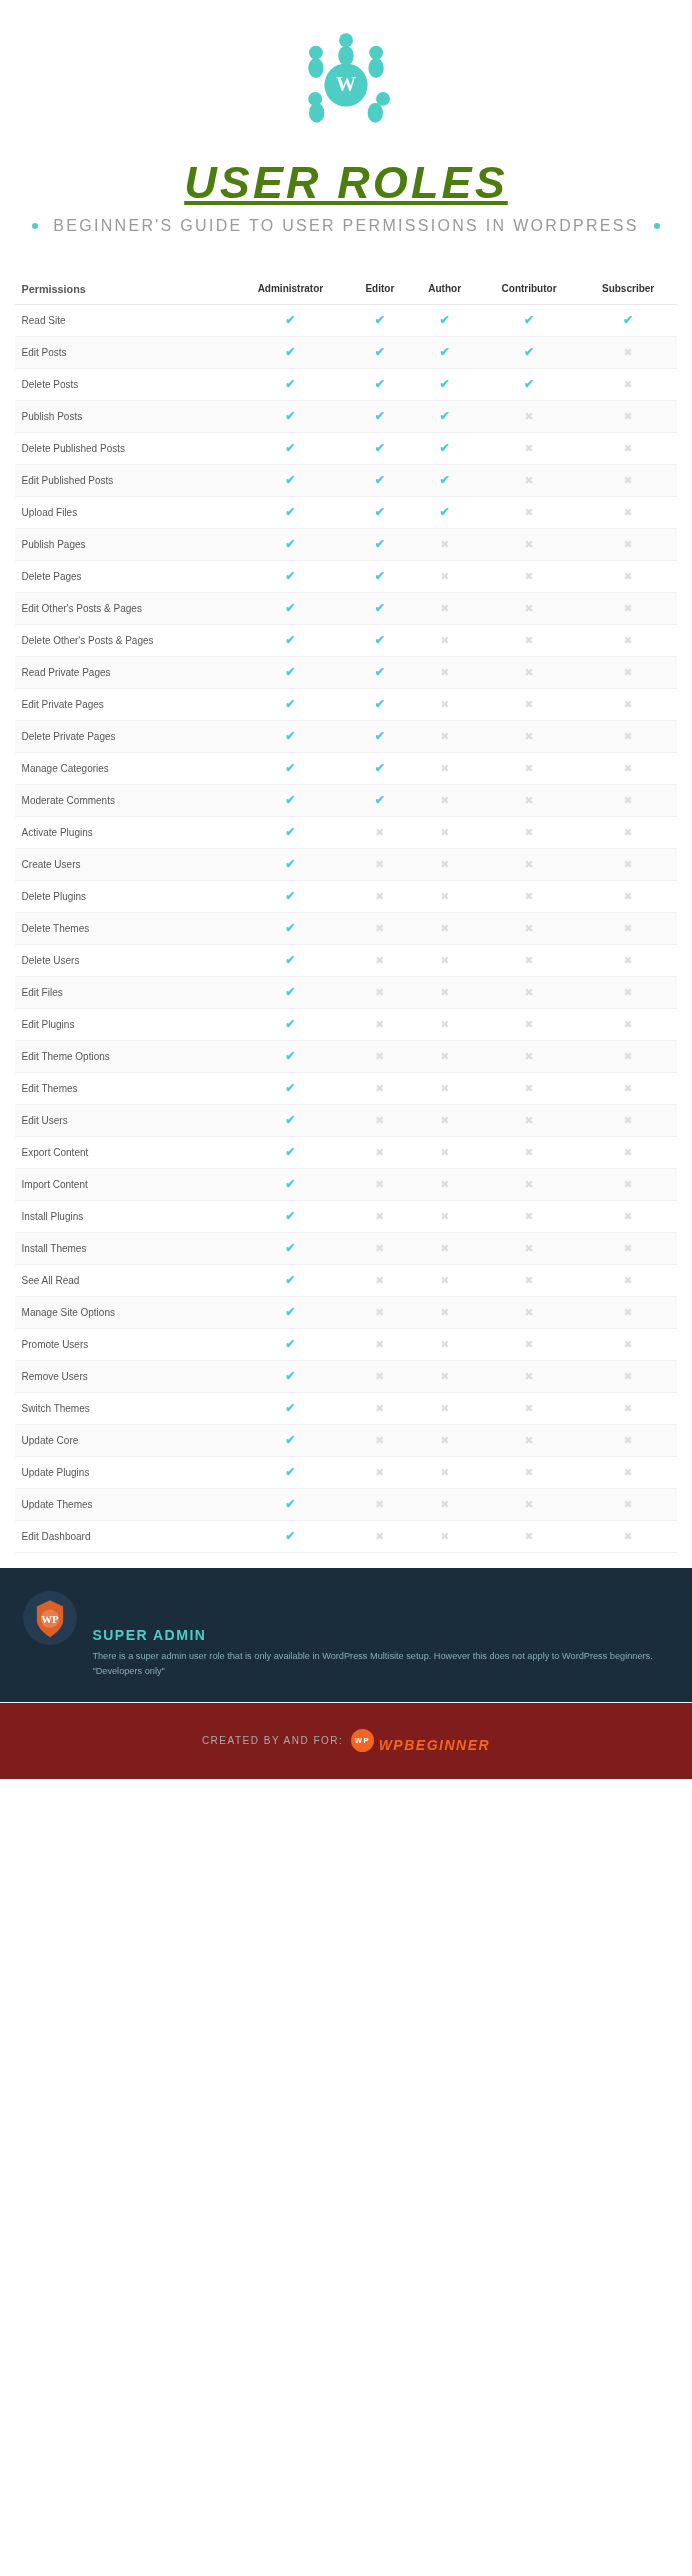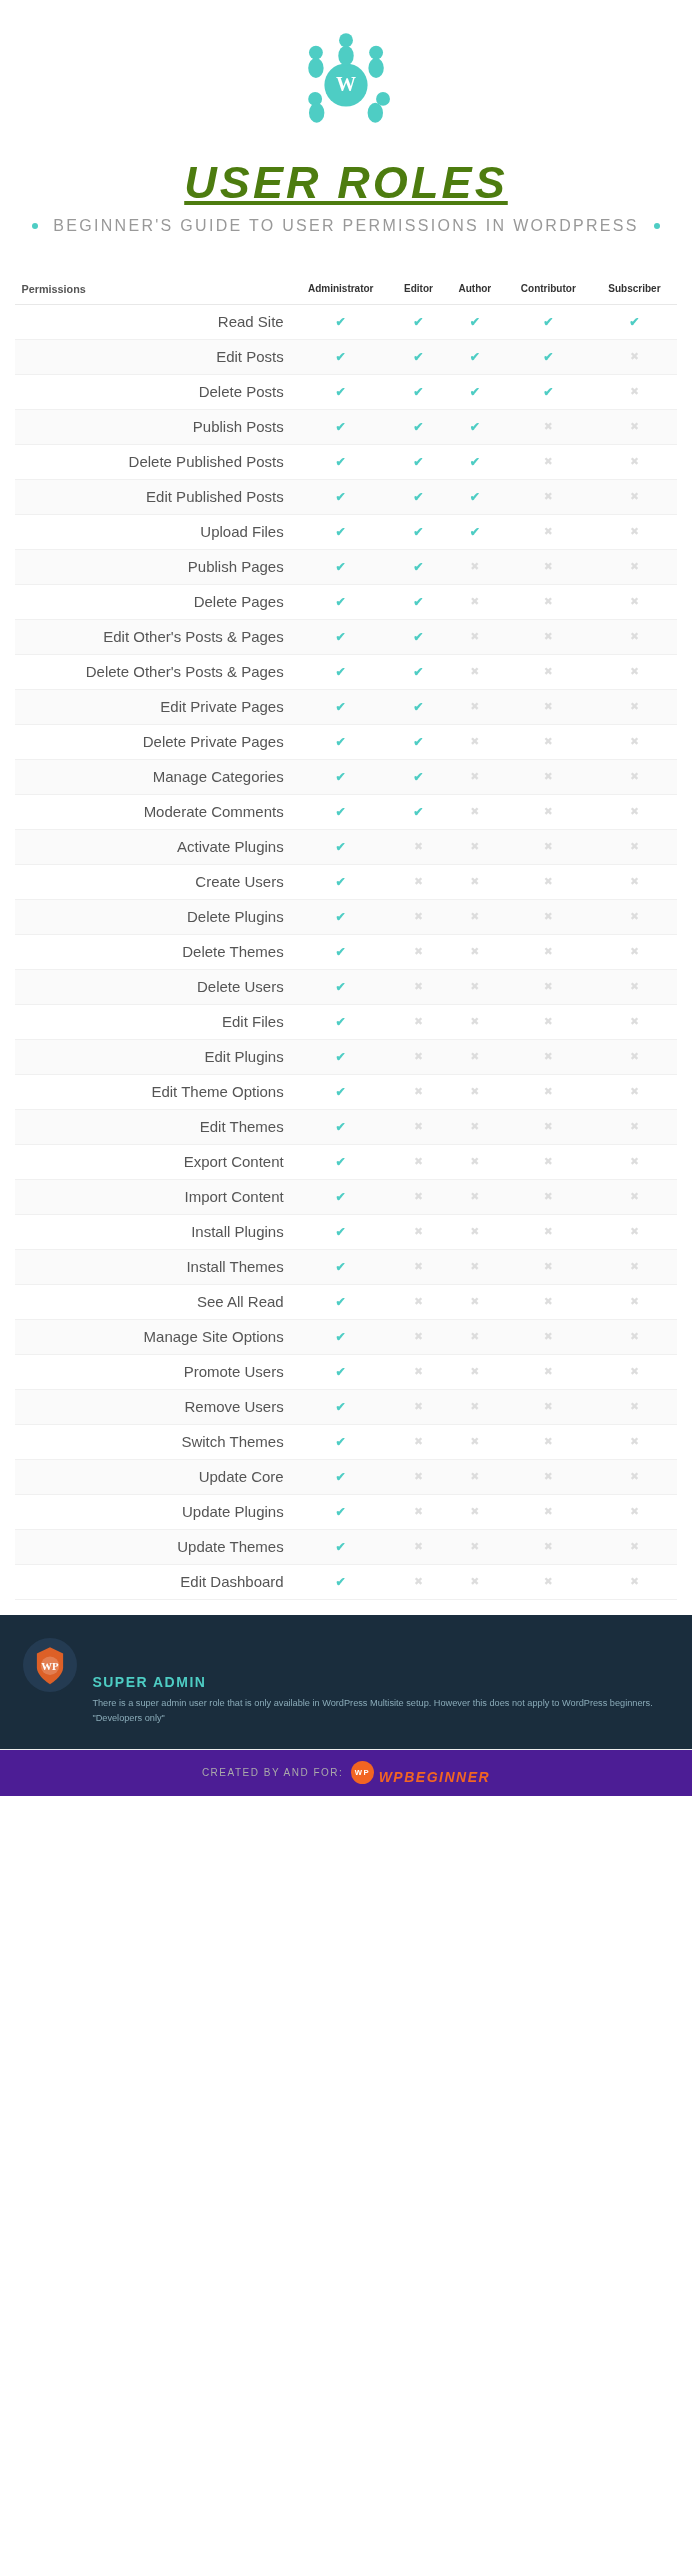--- a/index.html
+++ b/index.html
@@ -83,23 +83,23 @@
     tbody tr:nth-child(even) {
       background: #fafafa;
     }
     tbody td {
       padding: 8.5px 6.2px;
       text-align: center;
       color: #999;
       font-size: 10px;
     }
     tbody td:first-child {
-      text-align: right;
+      text-align: left;
       color: #555;
-      font-size: 15px;
+      font-size: 10px;
     }
     .check {
       color: #4ecdc4;
       font-size: 12.3px;
       font-weight: bold;
     }
     .cross {
       color: #ddd;
       font-size: 10.8px;
     }
@@ -127,23 +127,23 @@
       margin-bottom: 6.2px;
       margin-top: 36px;
     }
     .footer-dark-text p {
       color: #8aabb8;
       font-size: 9.2px;
       line-height: 1.6;
     }
 
     .footer-bottom {
-      background: #4c1d95;
+      background: #7f1d1d;
       text-align: center;
-      padding: 11px;
+      padding: 26px;
       border-top: 0.8px solid #eee;
     }
     .footer-bottom-text {
       color: #aaa;
       font-size: 10px;
       letter-spacing: 1.5px;
       text-transform: uppercase;
       display: flex;
       align-items: center;
       justify-content: center;
@@ -304,20 +304,28 @@
         </tr>
         <tr>
           <td>Delete Other's Posts &amp; Pages</td>
           <td><span class="check">✔</span></td>
           <td><span class="check">✔</span></td>
           <td><span class="cross">✖</span></td>
           <td><span class="cross">✖</span></td>
           <td><span class="cross">✖</span></td>
         </tr>
         <tr>
+          <td>Read Private Pages</td>
+          <td><span class="check">✔</span></td>
+          <td><span class="check">✔</span></td>
+          <td><span class="cross">✖</span></td>
+          <td><span class="cross">✖</span></td>
+          <td><span class="cross">✖</span></td>
+        </tr>
+        <tr>
           <td>Edit Private Pages</td>
           <td><span class="check">✔</span></td>
           <td><span class="check">✔</span></td>
           <td><span class="cross">✖</span></td>
           <td><span class="cross">✖</span></td>
           <td><span class="cross">✖</span></td>
         </tr>
         <tr>
           <td>Delete Private Pages</td>
           <td><span class="check">✔</span></td>
@@ -401,20 +409,28 @@
         <tr>
           <td>Edit Theme Options</td>
           <td><span class="check">✔</span></td>
           <td><span class="cross">✖</span></td>
           <td><span class="cross">✖</span></td>
           <td><span class="cross">✖</span></td>
           <td><span class="cross">✖</span></td>
         </tr>
         <tr>
           <td>Edit Themes</td>
+          <td><span class="check">✔</span></td>
+          <td><span class="cross">✖</span></td>
+          <td><span class="cross">✖</span></td>
+          <td><span class="cross">✖</span></td>
+          <td><span class="cross">✖</span></td>
+        </tr>
+        <tr>
+          <td>Edit Users</td>
           <td><span class="check">✔</span></td>
           <td><span class="cross">✖</span></td>
           <td><span class="cross">✖</span></td>
           <td><span class="cross">✖</span></td>
           <td><span class="cross">✖</span></td>
         </tr>
         <tr>
           <td>Export Content</td>
           <td><span class="check">✔</span></td>
           <td><span class="cross">✖</span></td>

